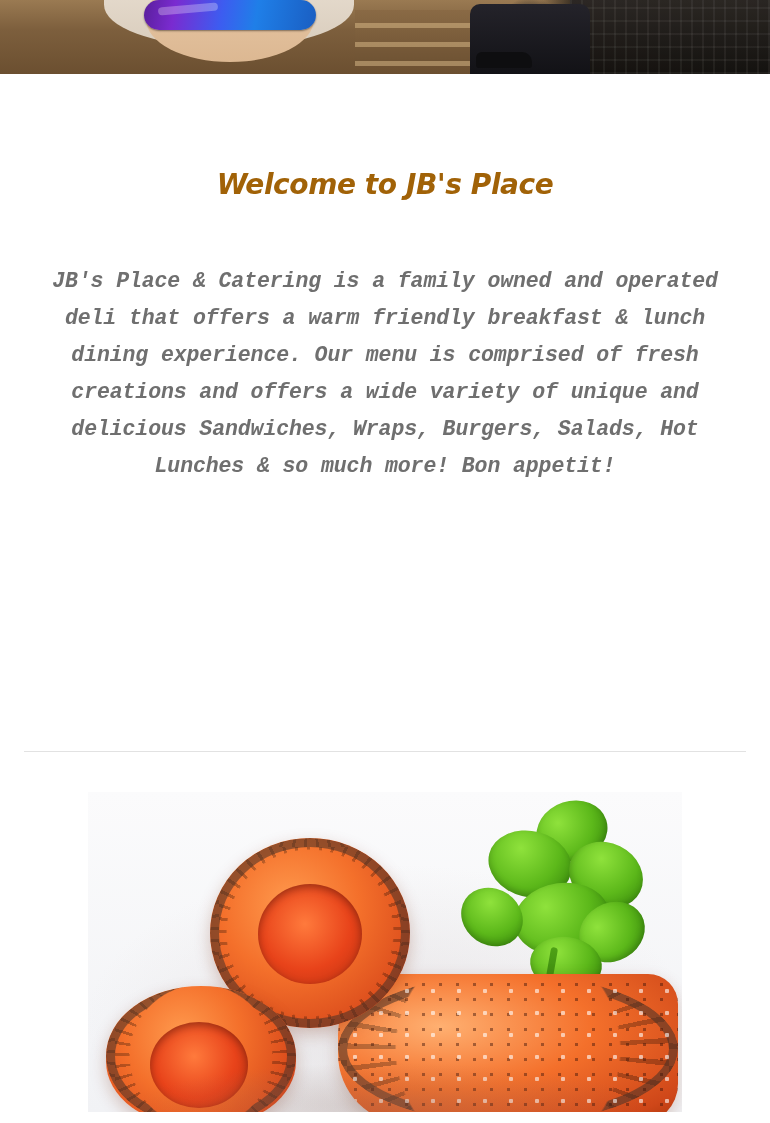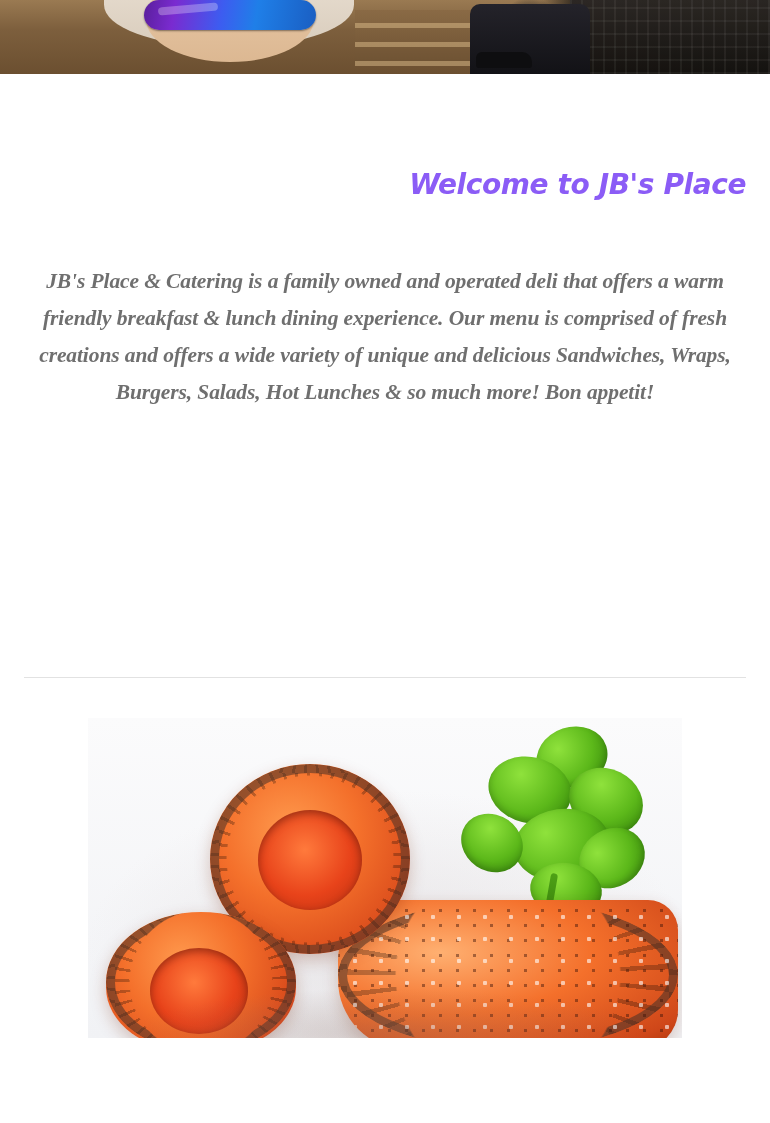--- a/index.html
+++ b/index.html
@@ -130,34 +130,34 @@
 
   
   .content {
     width: 770px;
     padding: 0 24px;
   }
 
   .welcome-title {
     margin: 0;
     padding-top: 94px;
-    text-align: right;
+    text-align: center;
     font-family: "DejaVu Sans", sans-serif;
     font-size: 28px;
     font-weight: bold;
     font-style: italic;
     letter-spacing: -0.4px;
-    color: #8b5cf6;
+    color: #a16207;
   }
 
   .intro {
     margin: 0;
     padding-top: 62px;
     text-align: center;
-    font-family: Liberation Serif, serif;
+    font-family: Liberation Mono, monospace;
     font-size: 21.5px;
     line-height: 37px;
     font-weight: bold;
     font-style: italic;
     color: #6f6f6f;
     letter-spacing: -0.1px;
   }
 
   .spacer-block {
     height: 266px;

